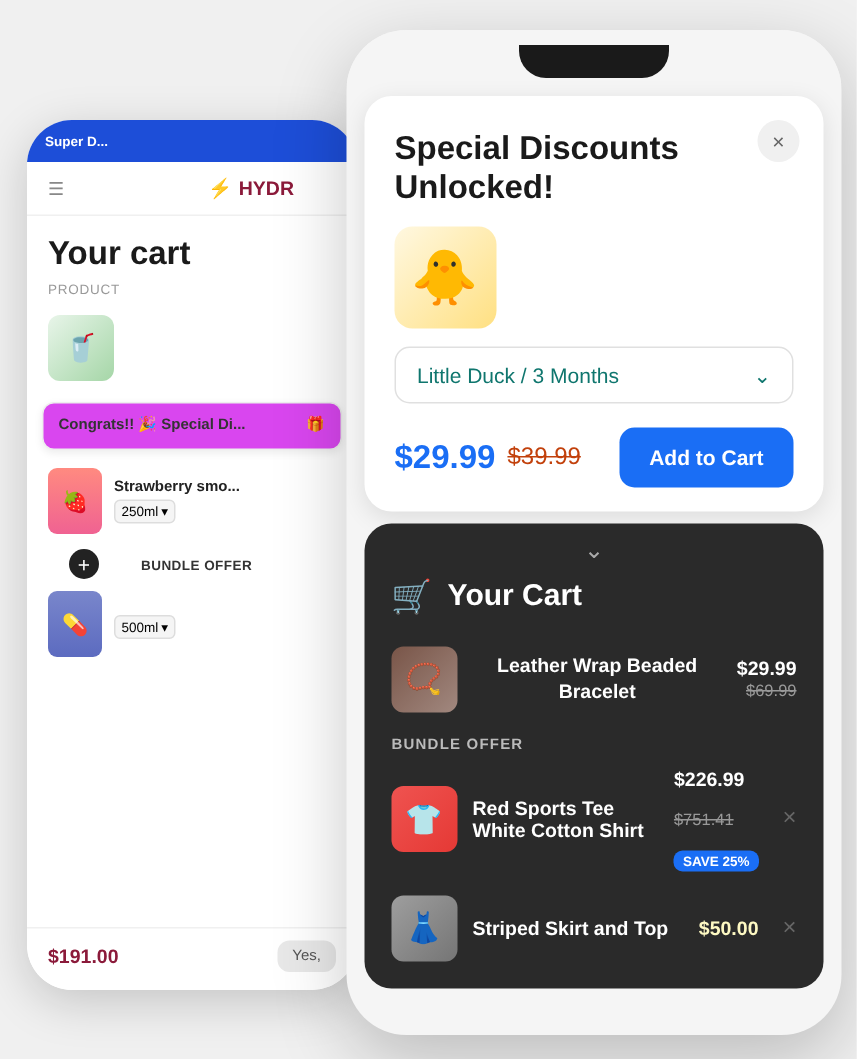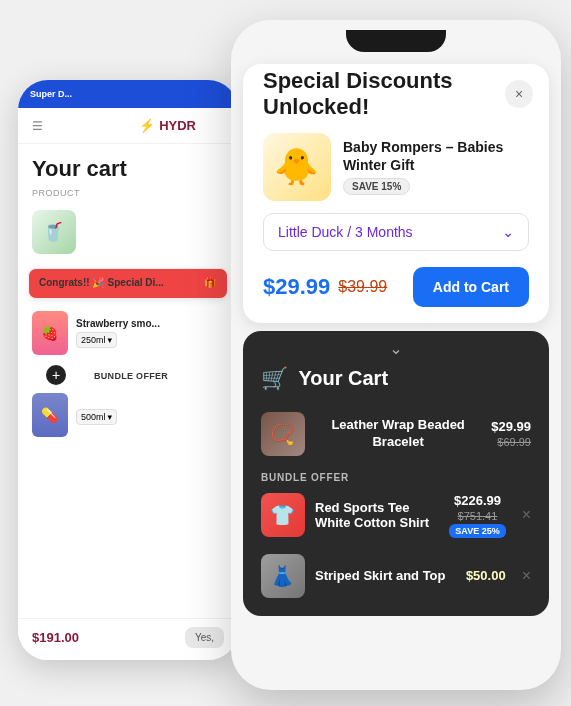--- a/index.html
+++ b/index.html
@@ -68,21 +68,21 @@
       align-items: center;
       justify-content: center;
       font-size: 18px;
     }
     .bg-phone-product-info { flex: 1; }
     .bg-phone-product-name { font-size: 10px; font-weight: 600; color: #222; line-height: 1.3; }
     .bg-phone-product-price { font-size: 10px; color: #555; margin-top: 2px; }
 
     
     .congrats-banner {
-      background: #ef4444;
+      background: #d946ef;
       border: 1px solid #eee;
       border-radius: 8px;
       margin: 6px 10px;
       padding: 8px 10px;
       font-size: 9px;
       color: #333;
       box-shadow: 0 2px 6px rgba(0,0,0,0.08);
     }
     .congrats-banner-title { font-size: 10px; font-weight: 600; margin-bottom: 2px; }
 
@@ -207,21 +207,21 @@
     
     .modal-card {
       background: #fff;
       margin: 8px 12px 0;
       border-radius: 18px;
       box-shadow: 0 4px 16px rgba(0,0,0,0.10);
       overflow: hidden;
     }
 
     .modal-header {
-      padding: 4px 20px 12px;
+      padding: 22px 20px 12px;
       position: relative;
     }
     .modal-title {
       font-size: 22px;
       font-weight: 800;
       color: #1a1a1a;
       line-height: 1.2;
     }
     .modal-close {
       position: absolute;
@@ -276,21 +276,21 @@
 
     .modal-variant-select {
       margin: 0 20px 12px;
       border: 1.5px solid #e0e0e0;
       border-radius: 10px;
       padding: 10px 14px;
       display: flex;
       align-items: center;
       justify-content: space-between;
       font-size: 14px;
-      color: #6d28d9;
+      color: #0f766e;
       background: #fff;
       cursor: pointer;
     }
 
     .modal-price-row {
       display: flex;
       align-items: center;
       justify-content: space-between;
       padding: 4px 20px 16px;
     }
@@ -425,22 +425,22 @@
     .bundle-item-info { flex: 1; }
     .bundle-item-name {
       font-size: 13px;
       font-weight: 600;
       color: #fff;
     }
 
     .bundle-prices-col {
       display: flex;
       flex-direction: column;
-      align-items: center;
-      gap: 2px;
+      align-items: flex-start;
+      gap: 14px;
     }
     .bundle-price-new {
       font-size: 13px;
       font-weight: 700;
       color: #fff;
     }
     .bundle-price-old {
       font-size: 11px;
       color: #999;
       text-decoration: line-through;
@@ -534,24 +534,20 @@
 
   <div class="modal-card">
     <div class="modal-header">
       <div class="modal-title">Special Discounts<br>Unlocked!</div>
       <div class="modal-close">×</div>
     </div>
 
     <div class="modal-product-row">
       <div class="modal-product-thumb">
         🐥
-      </div>
-      <div class="modal-product-details">
-        <div class="modal-product-name">Baby Rompers – Babies Winter Gift</div>
-        <span class="save-badge">SAVE 15%</span>
       </div>
     </div>
 
     <div class="modal-variant-select">
       <span>Little Duck / 3 Months</span>
       <span>⌄</span>
     </div>
 
     <div class="modal-price-row">
       <div class="modal-prices">

